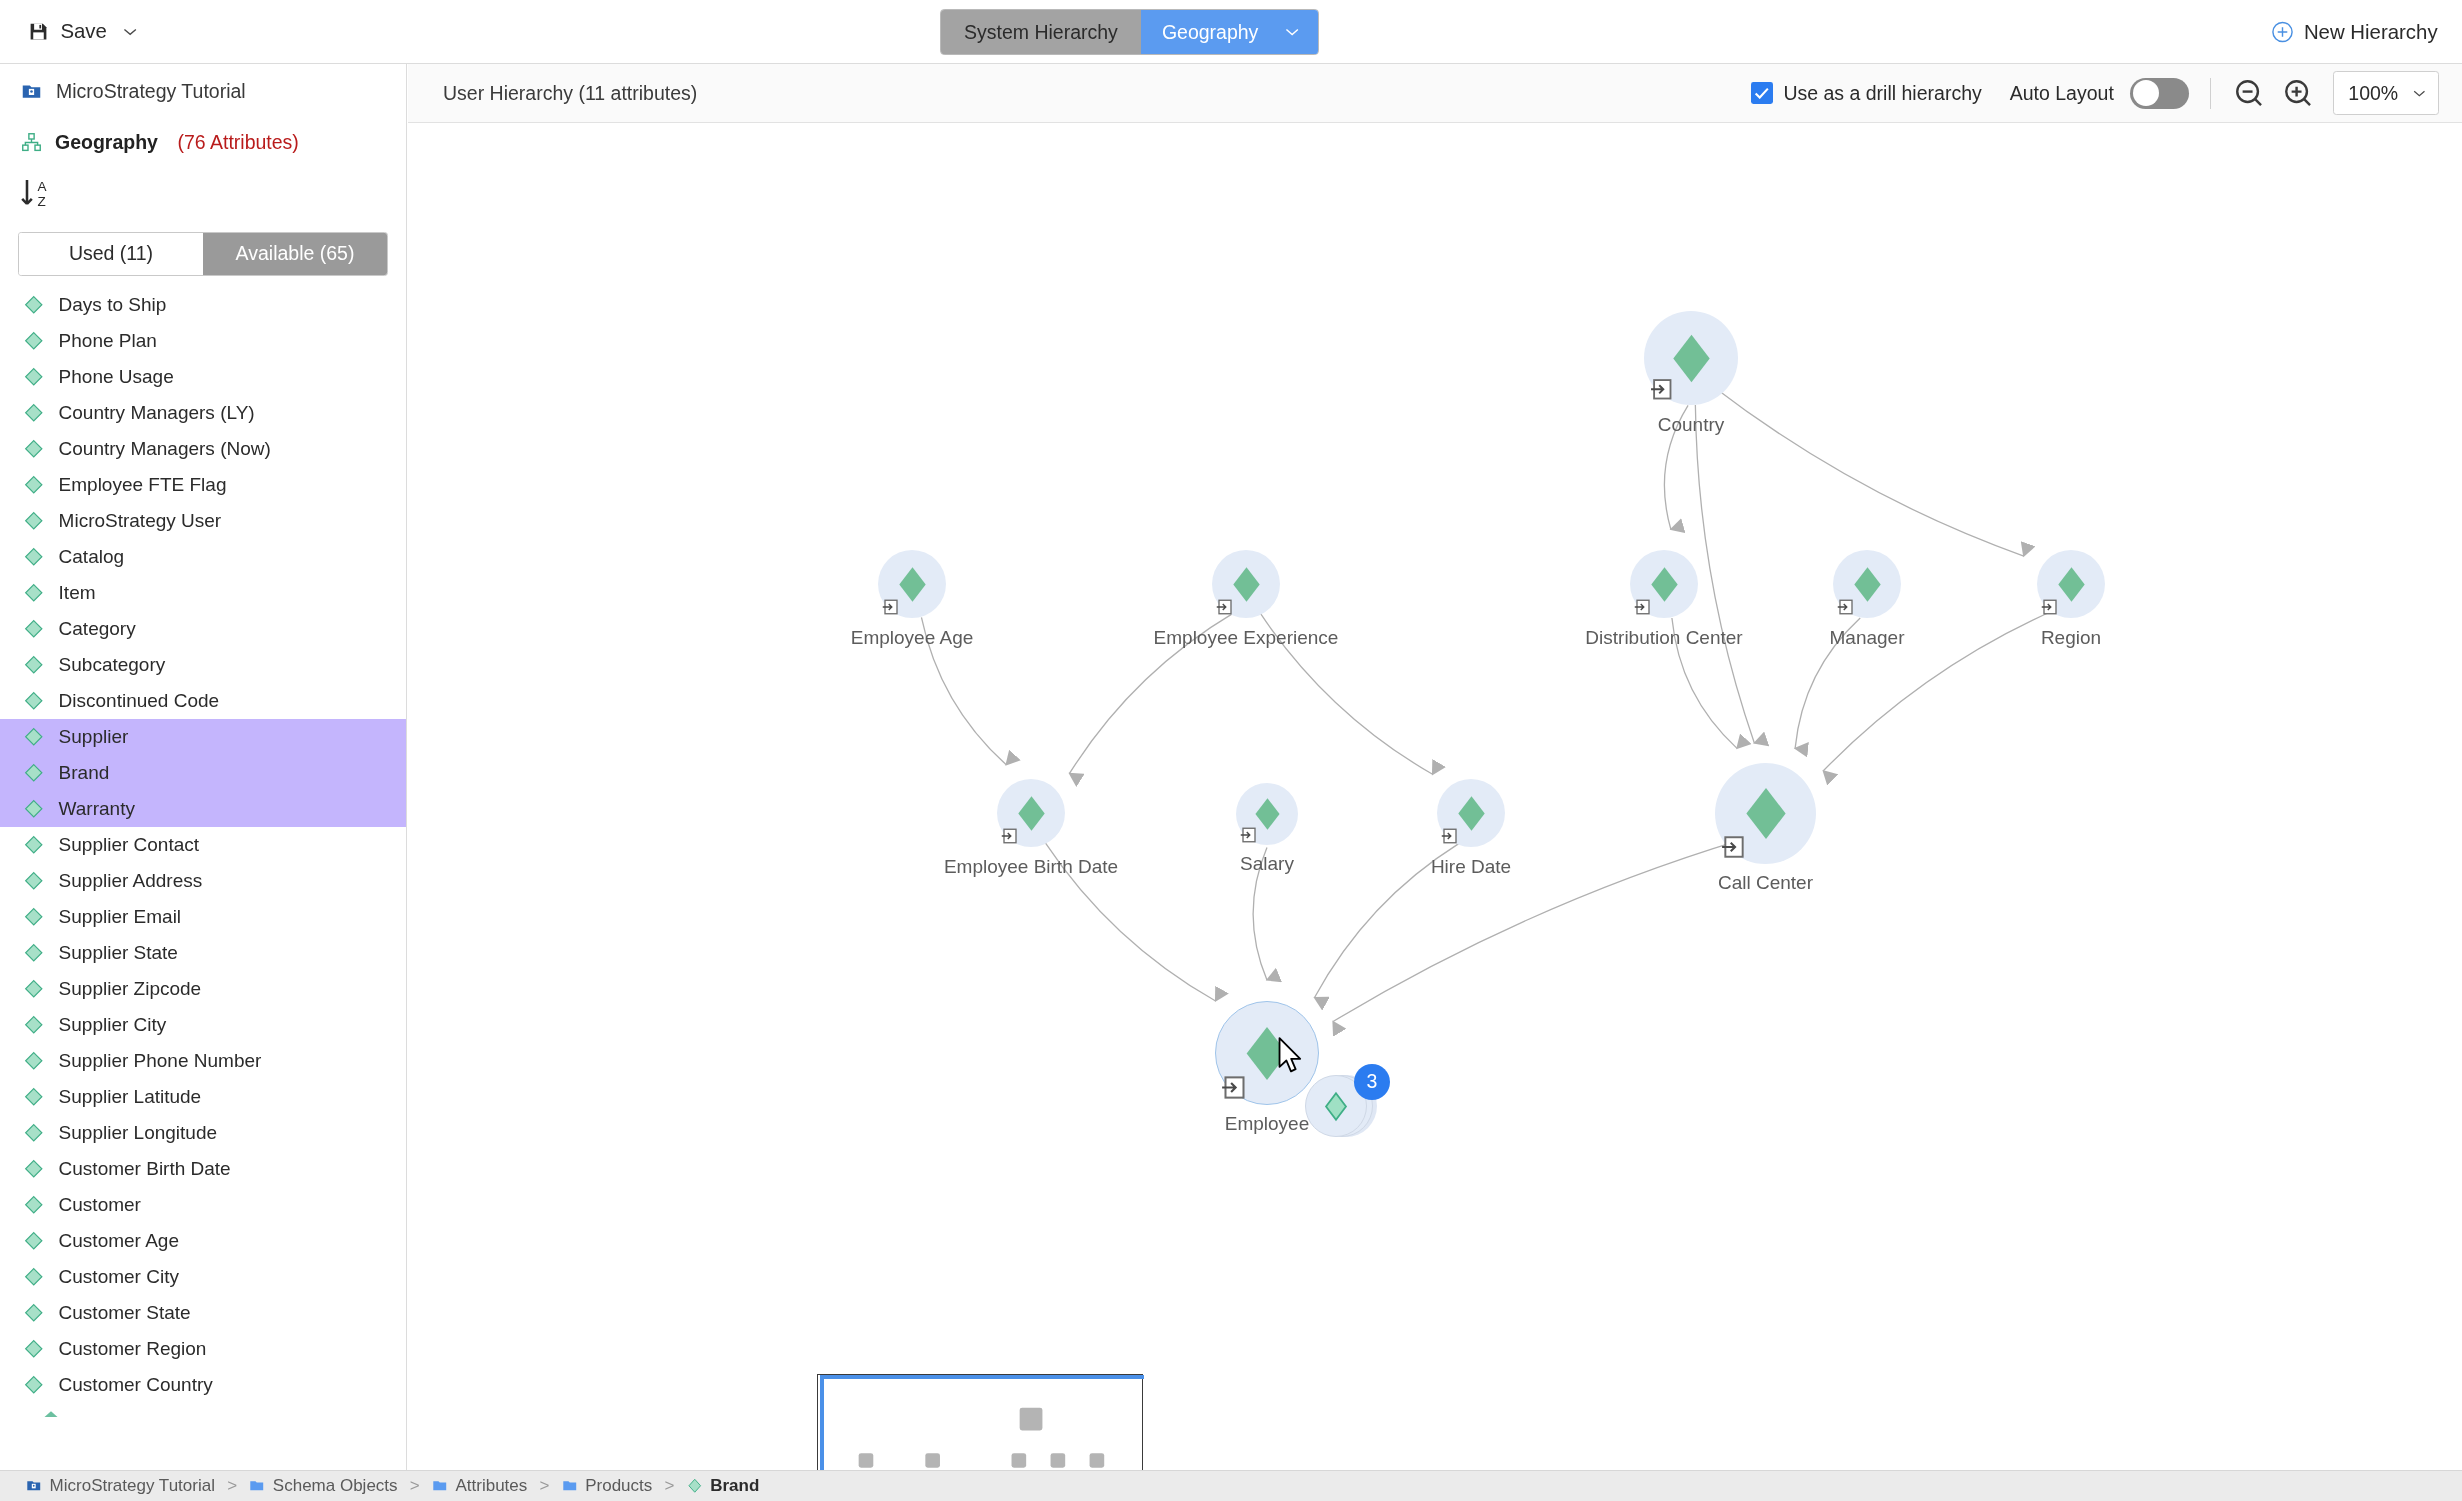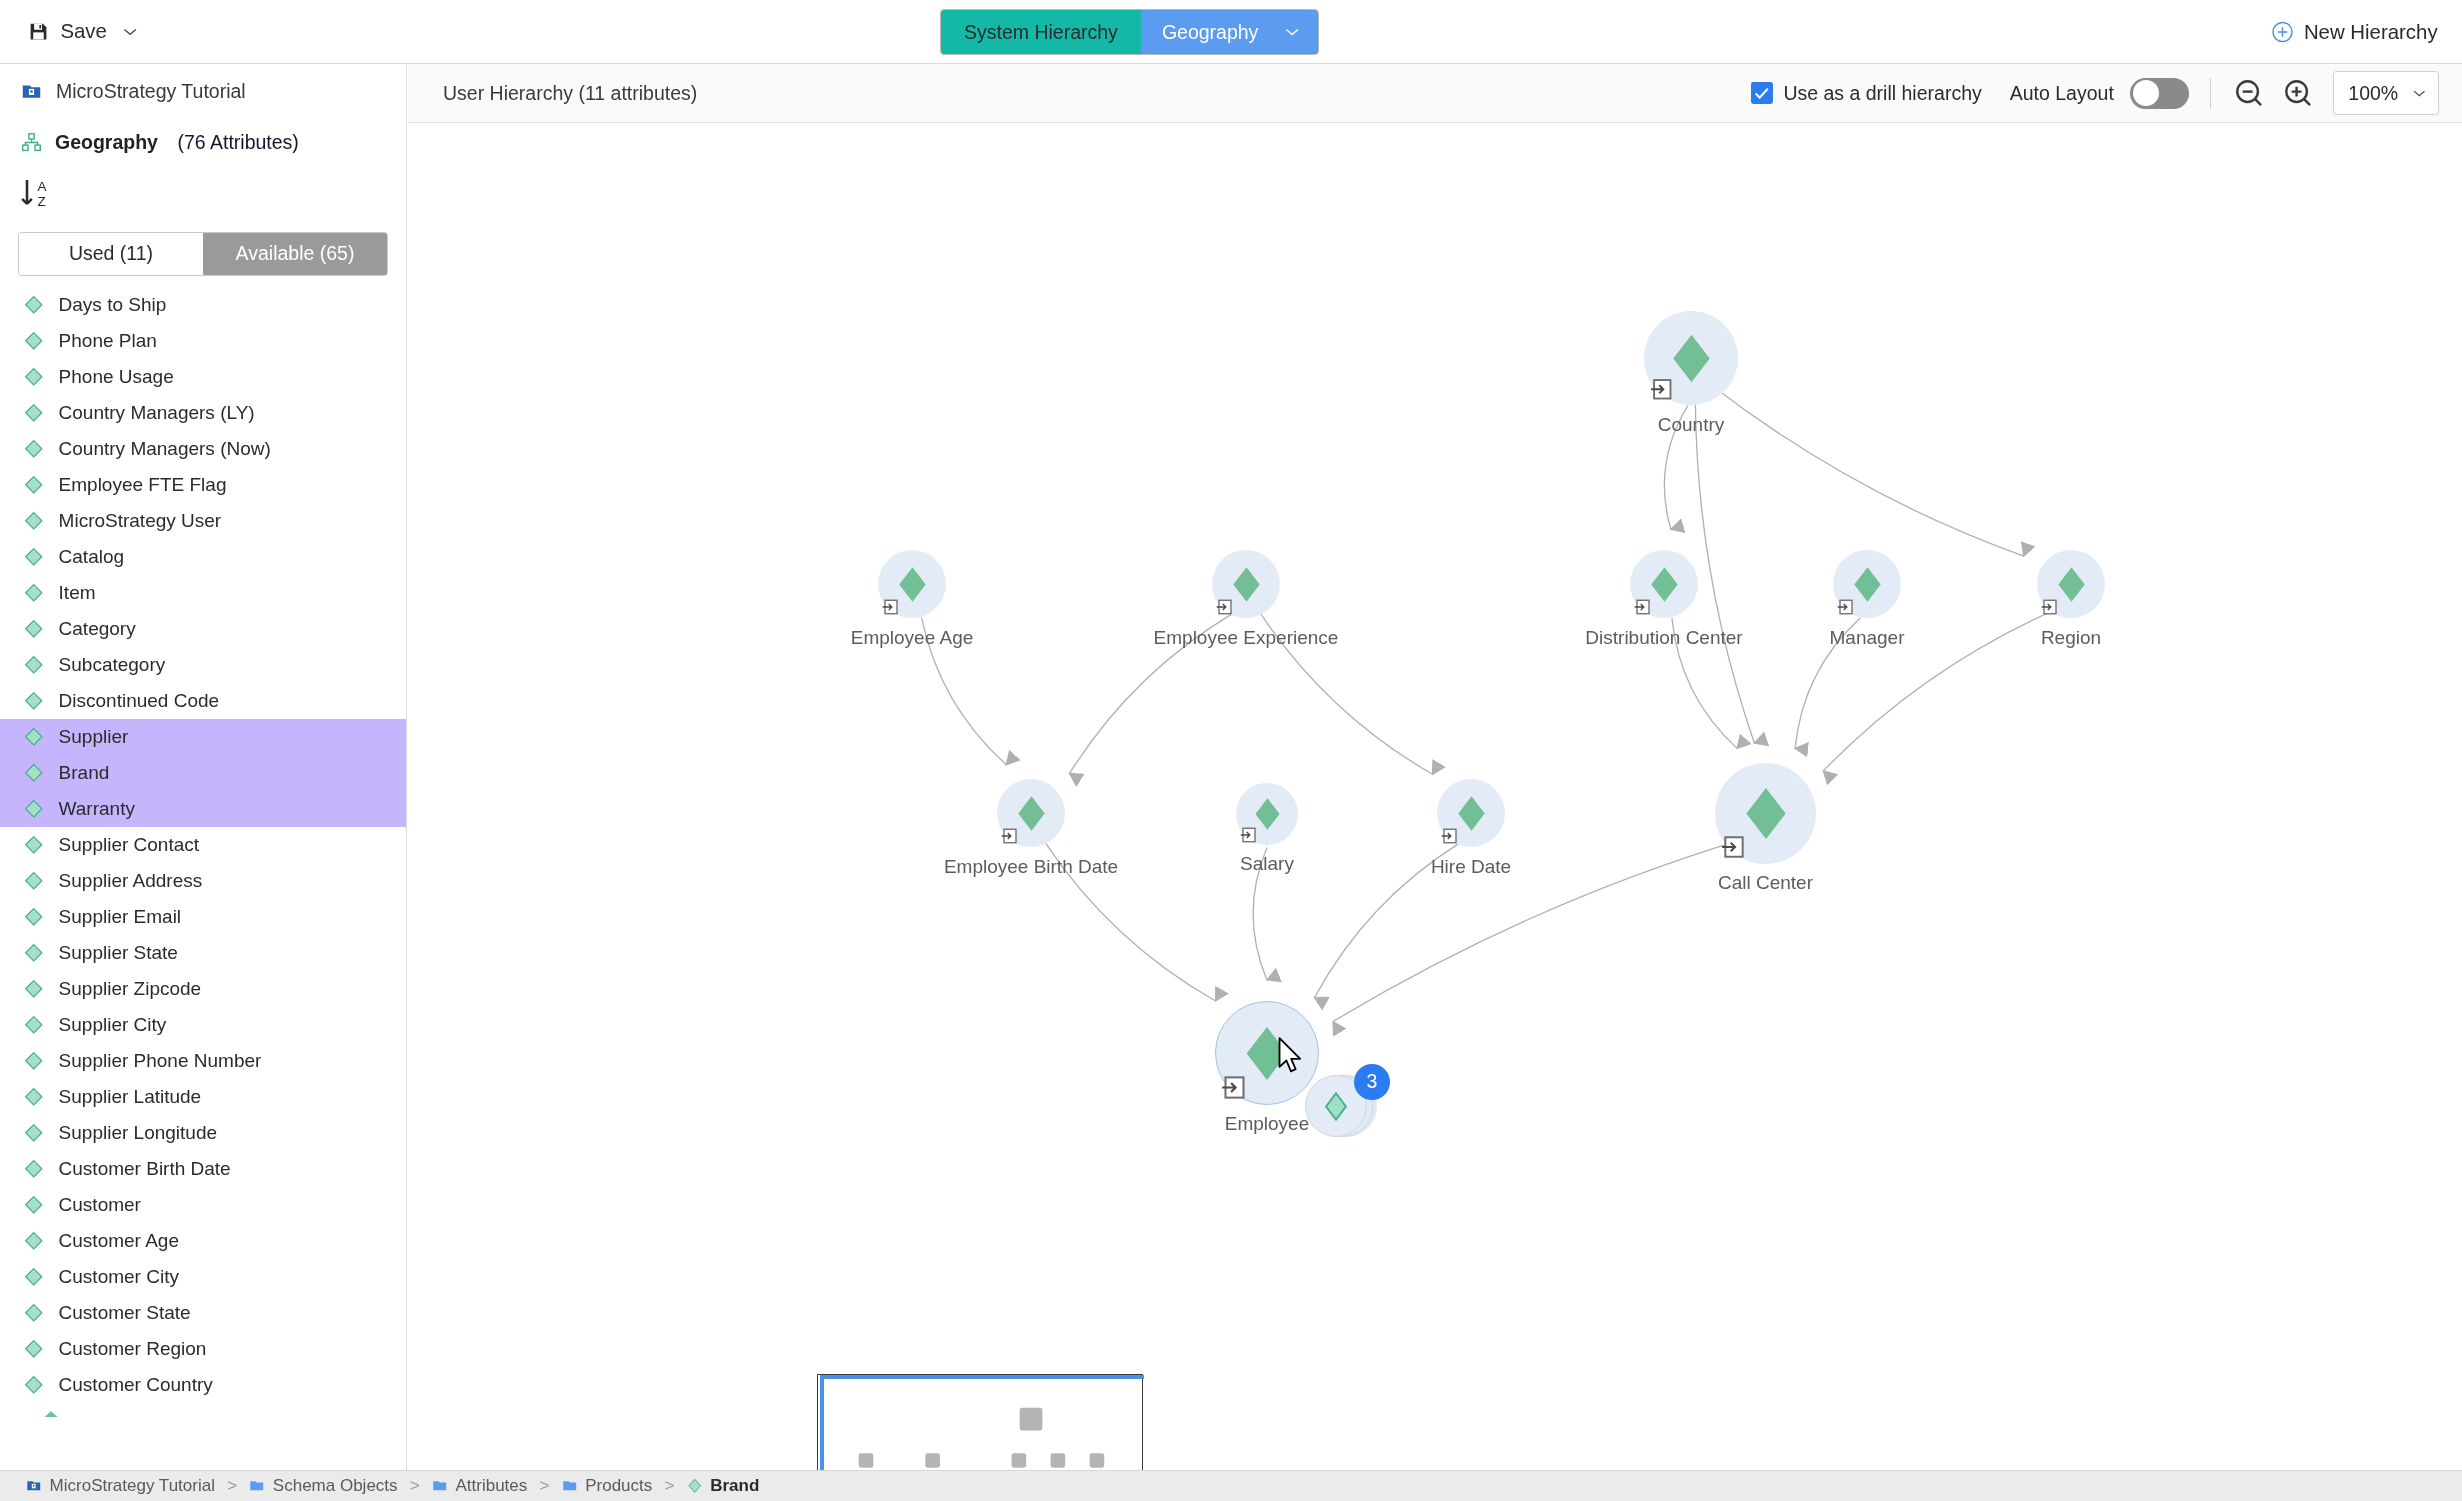--- a/index.html
+++ b/index.html
@@ -27,21 +27,21 @@
   .save-caret { width: 16.3px; height: 9.8px; display:block; margin-left: 3.3px; }
 
   .seg-wrap {
     position: absolute; left: 940px; top: 9px;
     display: flex; height: 46px;
     border-radius: 4.1px; overflow: hidden;
     border: 0.8px solid #b9b9b9;
   }
   .seg-btn {
     display: flex; align-items: center; justify-content: center;
-    font-size: 19.5px; padding: 0 23px; background: #14b8a6; color: #2b2b2b;
+    font-size: 19.5px; padding: 0 23px; background: #a3a3a3; color: #2b2b2b;
     cursor: pointer; white-space: nowrap;
   }
   .seg-btn.active {
     background: #5b9bf0; color: #fff;
     padding-right: 60px; padding-left: 21px; justify-content: flex-start;
     position: relative; min-width: 174px;
   }
   .seg-caret {
     position: absolute; right: 18px; top: 50%; transform: translateY(-50%);
     width: 16.3px; height: 9.8px;
@@ -62,21 +62,21 @@
   .sb-proj {
     display: flex; align-items: center; gap: 14px;
     height: 54px; padding-left: 21px; cursor: pointer;
   }
   .sb-proj-label { font-size: 19.5px; color: #3a3a3a; }
   .sb-hier {
     display: flex; align-items: center; gap: 13px;
     height: 49px; padding-left: 21px; cursor: pointer;
   }
   .sb-hier-name { font-size: 19.5px; font-weight: bold; color: #222; }
-  .sb-hier-count { font-size: 19.5px; color: #0f172a; margin-left: 6.5px;}
+  .sb-hier-count { font-size: 19.5px; color: #b91c1c; margin-left: 6.5px;}
 
   .sb-search-row {
     display: flex; align-items: center; gap: 11.4px;
     padding: 8.1px 16.3px 8.1px 18px;
   }
   .search-box {
     flex: 1; height: 46px; border: 0.8px solid #cfcfcf; border-radius: 3.3px;
     display: flex; align-items: center; gap: 11.4px; padding-left: 13px;
     background: #fff;
   }

